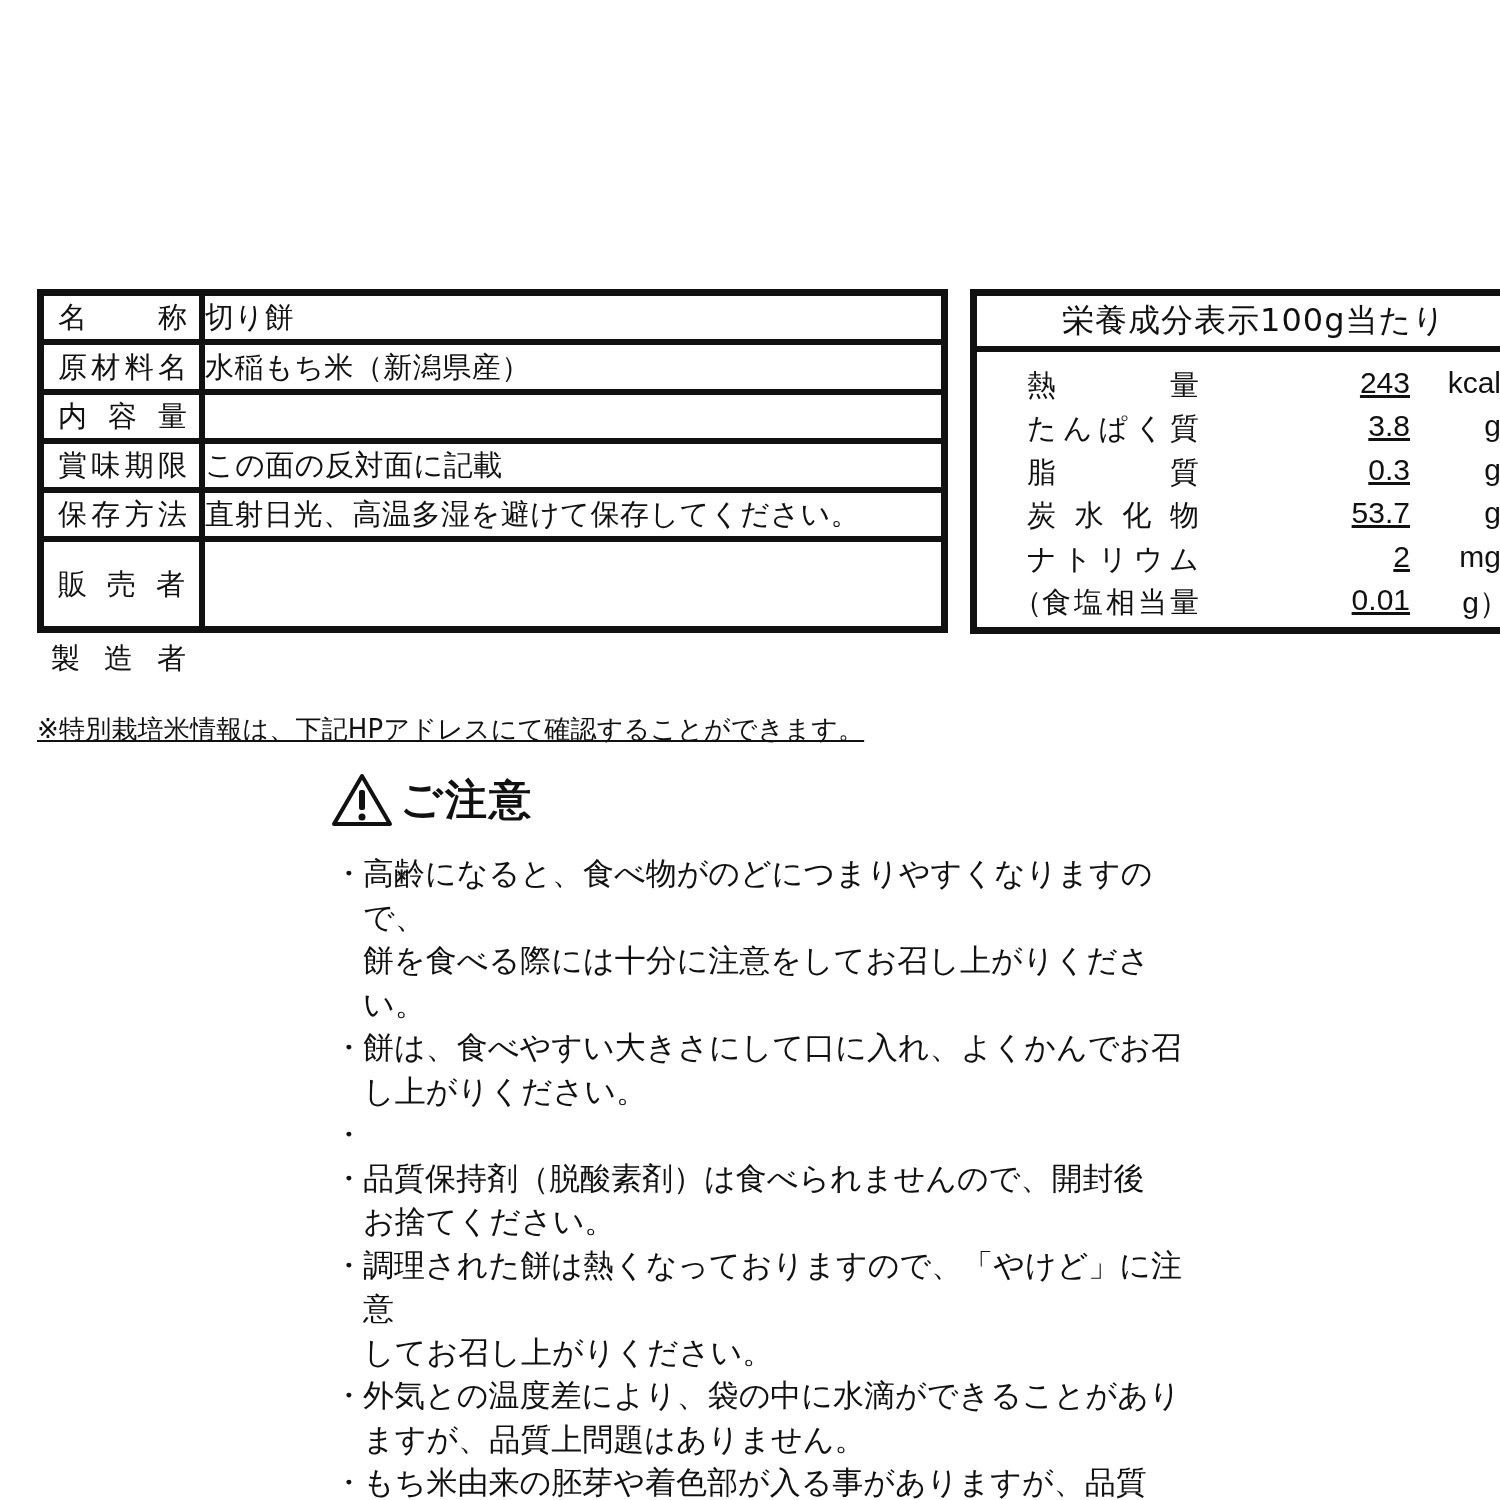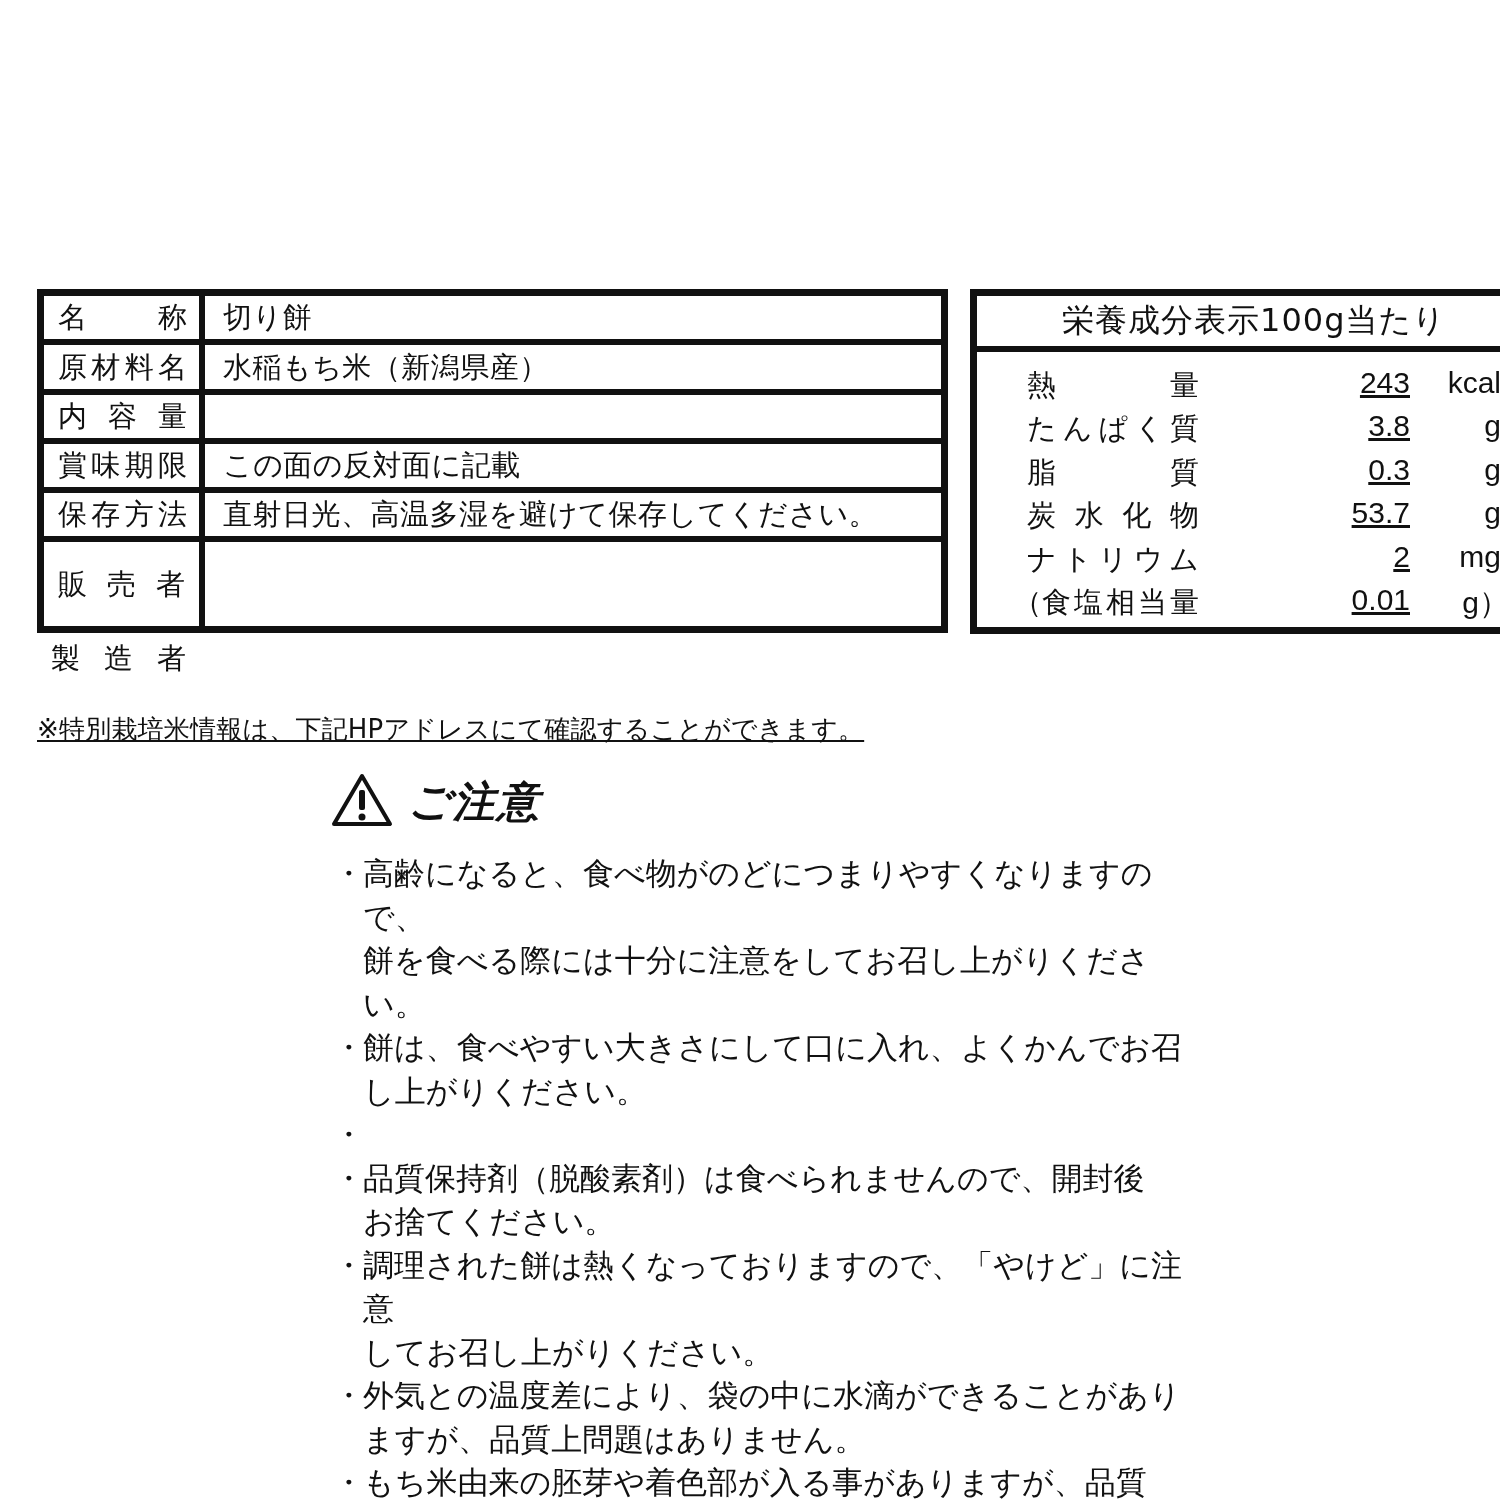--- a/index.html
+++ b/index.html
@@ -25,21 +25,21 @@
       width: 161px; box-sizing: border-box;
       border-right: 6px solid #111;
       font-size: 29px; line-height: 1; padding-left: 14px;
       display: flex; align-items: center; justify-content: space-between;
       padding-right: 12px;
       white-space: nowrap;
     }
     .info-label .ch { display: inline-block; }
     .info-value {
       flex: 1; font-size: 29px; line-height: 1;
-      padding-left: 18px; display: flex; align-items: center;
+      display: flex; align-items: center;
       white-space: nowrap; letter-spacing: 0.5px;
     }
     .outside-label {
       position: absolute; left: 37px; top: 637px; width: 161px; height: 44px;
       font-size: 29px; display: flex; align-items: center; justify-content: space-between;
       padding-left: 14px; padding-right: 12px; box-sizing: border-box;
     }
     
     .nutrition-table {
       position: absolute; left: 970px; top: 289px;
@@ -69,21 +69,21 @@
       position: absolute; right: 30px; top: 6px; text-align: right;
       font-family: "Liberation Sans", sans-serif; font-size: 30px;
     }
     
     .hp-note {
       position: absolute; left: 37px; top: 712px;
       font-size: 26px; white-space: nowrap; letter-spacing: 0.2px; text-decoration: underline;
     }
     .caution-title {
       position: absolute; left: 330px; top: 772px;
-      display: flex; align-items: center; gap: 14px; font-style: italic;
+      display: flex; gap: 6px;
     }
     .caution-title .title-text { font-size: 42px; font-weight: bold; letter-spacing: 2px; }
     .caution-list {
       position: absolute; left: 333px; top: 852px; width: 870px;
       font-size: 31px; line-height: 43.5px;
     }
     .caution-item { display: flex; }
     .caution-item .bullet { width: 30px; flex: none; }
     .caution-item .text { white-space: pre-line; }
   </style>

